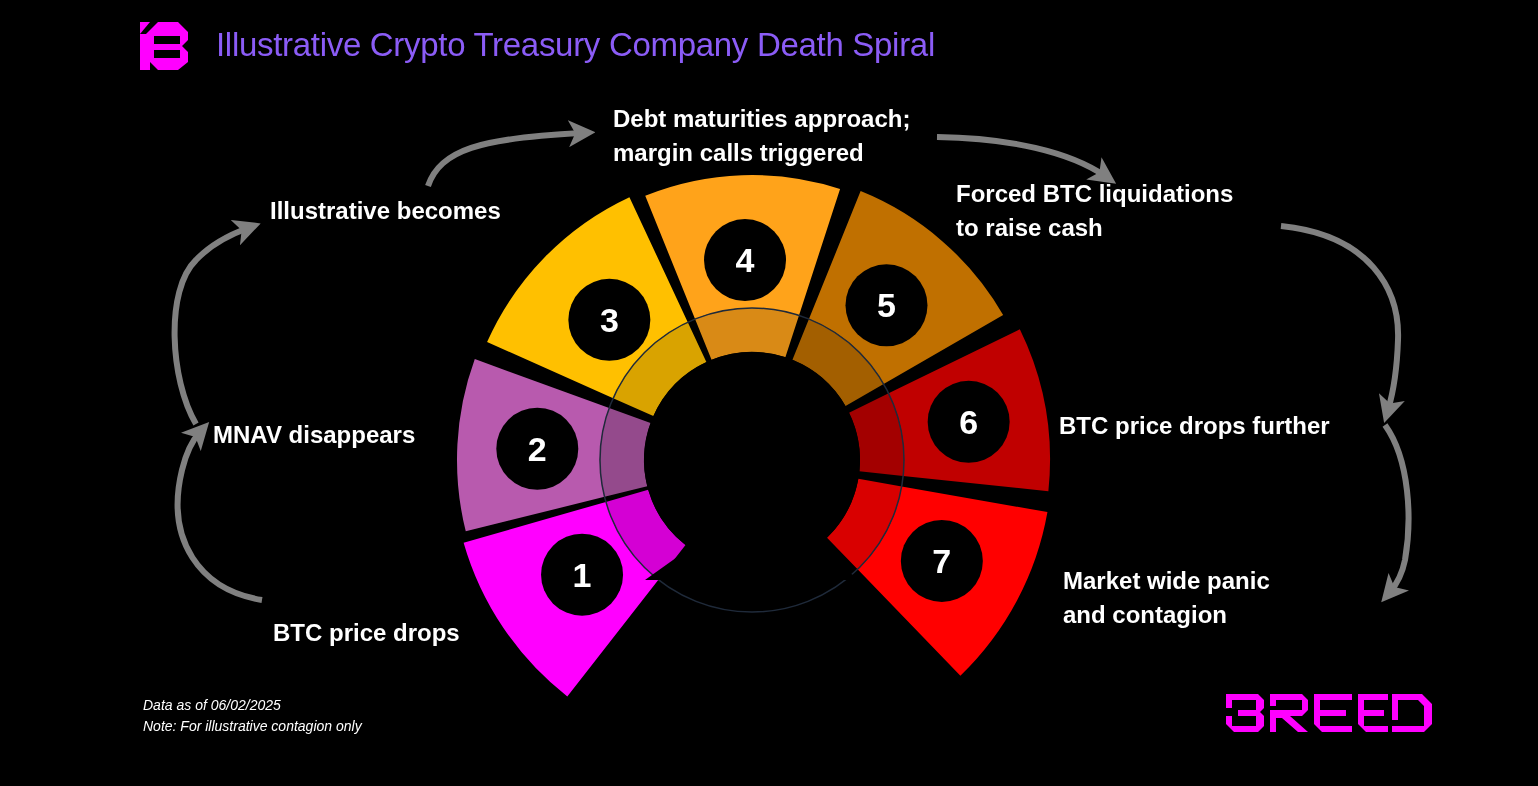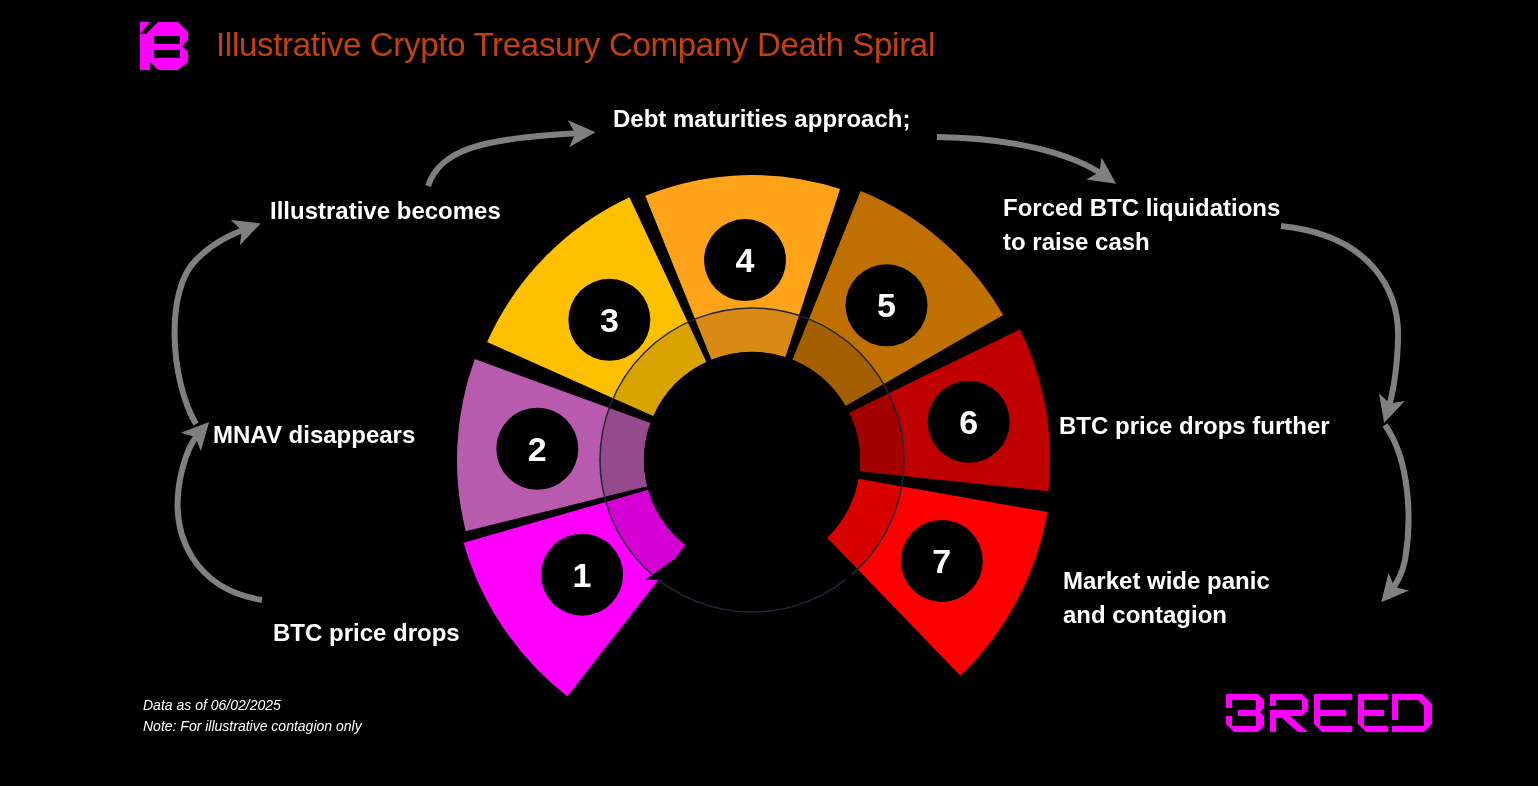--- a/index.html
+++ b/index.html
@@ -1,17 +1,17 @@
 <!DOCTYPE html>
 <html><head>
 <meta charset="utf-8">
 <style>
   html, body { margin:0; padding:0; background:#000; }
   body { width:1538px; height:786px; position:relative; overflow:hidden; font-family:"Liberation Sans", "DejaVu Sans", sans-serif; color:#fff; }
-  .title { position:absolute; left:216px; top:26px; font-size:33px; font-weight:400; color:#c2410c; white-space:nowrap; letter-spacing:-0.3px; }
+  .title { position:absolute; left:216px; top:26px; font-size:33px; font-weight:400; color:#8b5cf6; white-space:nowrap; letter-spacing:-0.3px; }
   .logo-mark { position:absolute; left:138px; top:20px; width:52px; height:52px; }
   .label { position:absolute; font-size:24px; line-height:34px; color:#fff; white-space:nowrap;font-weight:bold; }
   .footnote { position:absolute; left:143px; top:695px; font-size:14px; line-height:21px; font-style:italic; color:#fff; }
   .brand { position:absolute; left:1224px; top:690px; width:210px; height:46px; }
   svg.diagram { position:absolute; left:0; top:0; }
   .num { font-family:"Liberation Sans", "DejaVu Sans", sans-serif; font-size:34px; font-weight:700; fill:#fff; }
 </style>
 </head>
 <body>
 
@@ -80,22 +80,23 @@
     </g>
 </svg>
 
 <div class="label" style="left:273px; top:584px;margin-top:32px;">BTC price drops</div>
 <div class="label" style="left:213px; top:418px;">MNAV disappears</div>
 <div class="label" style="left:270px; top:194px;">
   <div>Illustrative becomes</div>
 </div>
 <div class="label" style="left:613px; top:102px;">
   <div>Debt maturities approach;</div>
+  <div>margin calls triggered</div>
 </div>
-<div class="label" style="left:956px; top:191px;margin-left:47px;">
+<div class="label" style="left:956px; top:177px;">
   <div>Forced BTC liquidations</div>
   <div>to raise cash</div>
 </div>
 <div class="label" style="left:1059px; top:409px;text-align:right;">BTC price drops further</div>
 <div class="label" style="left:1056px; top:564px;margin-left:7px;">
   <div>Market wide panic</div>
   <div>and contagion</div>
 </div>
 
 <div class="footnote">

